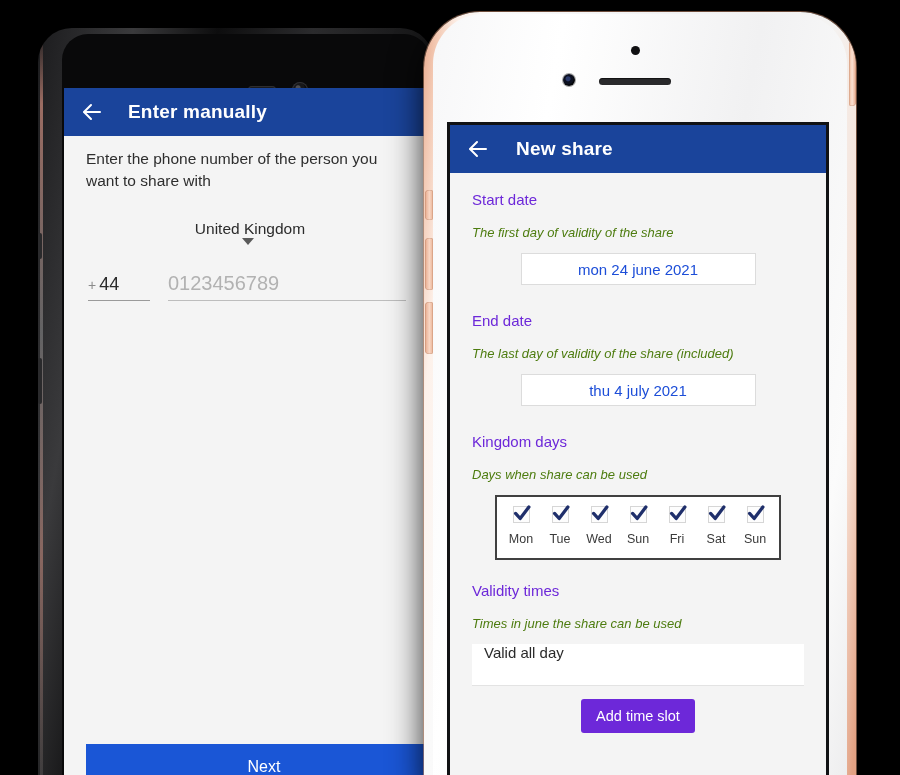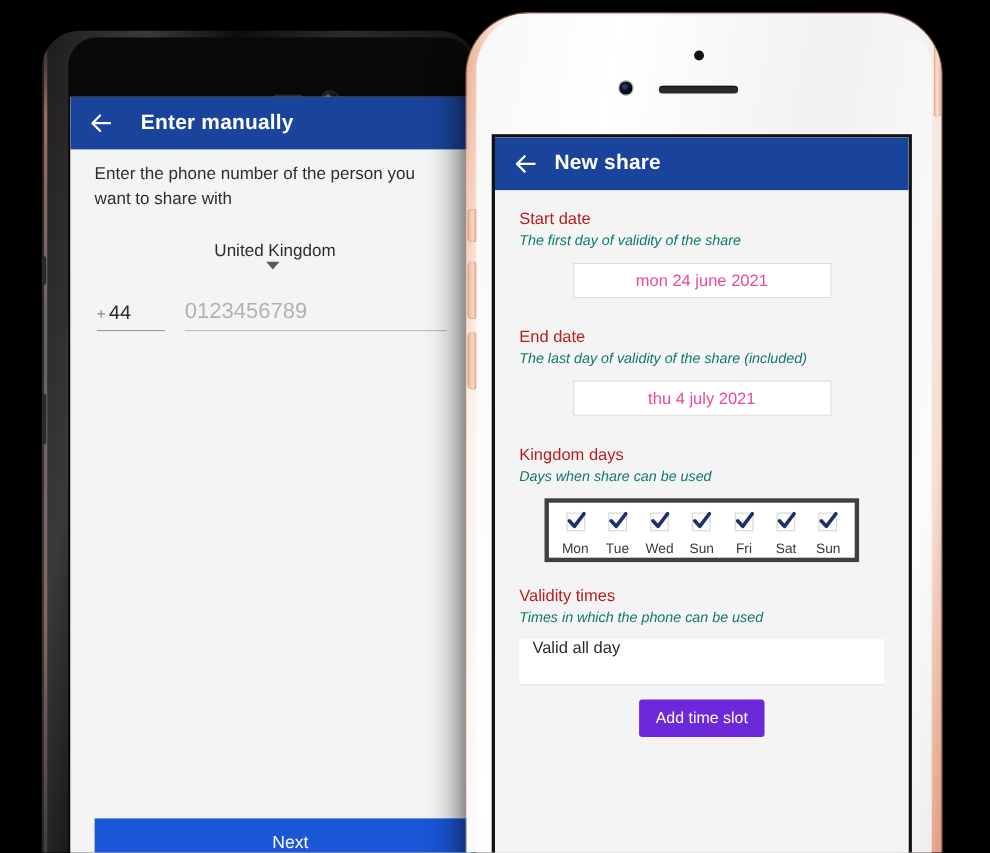--- a/index.html
+++ b/index.html
@@ -182,21 +182,21 @@
   }
   .app-title {
     color: #ffffff;
     font-size: 19px;
     font-weight: bold;
     margin-left: 24px;
     letter-spacing: .2px;
     white-space: nowrap;
     text-align: right;
   }
-  .app-header.right .app-title { margin-left: 14px; }
+  .app-header.right .app-title { margin-left: 26px; }
 
   
   .left-body {
     position: relative;
     height: calc(100% - 48px);
     background: #f4f4f4;
     padding: 0 22px;
     box-sizing: border-box;
   }
   .left-instruction {
@@ -270,53 +270,53 @@
   
   .right-body {
     height: calc(100% - 48px);
     background: #f4f4f4;
     padding: 16px 22px 0 22px;
     box-sizing: border-box;
     overflow: hidden;
   }
   .field-label {
     font-size: 15px;
-    color: #b91c1c;
+    color: #6d28d9;
     margin-top: 2px;
   }
   .field-hint {
     font-size: 13px;
     font-style: italic;
-    color: #0f766e;
-    margin-top: 3px;
+    color: #4d7c0f;
+    margin-top: 17px;
   }
   .date-pill {
     margin: 13px auto 0 auto;
     width: 235px;
     height: 32px;
     background: #ffffff;
     border: 1px solid #dcdcdc;
-    color: #ec4899;
+    color: #1d4ed8;
     font-size: 15px;
     display: flex;
     align-items: center;
     justify-content: center;
     box-sizing: border-box;
     font-family: inherit;
   }
   .sec-gap { height: 25px; }
   .sec-gap-sm { height: 20px; }
 
   .days-card {
     margin: 13px auto 0 auto;
     width: 286px;
     background: #ffffff;
-    border: 4px solid #404040;
-    box-sizing: border-box;
-    padding: 9px 6px 1px 6px;
+    border: 2px solid #404040;
+    box-sizing: border-box;
+    padding: 9px 6px 12px 6px;
     display: flex;
     justify-content: space-between;
   }
   .day-col {
     width: 36px;
     display: flex;
     flex-direction: column;
     align-items: center;
   }
   .day-check {
@@ -510,21 +510,21 @@
                   <polyline points="5,12.5 10,18 19.5,5.5"></polyline>
                 </svg>
               </div>
               <div class="day-name">Sun</div>
             </div>
           </div>
 
         <div class="sec-gap-sm"></div>
 
         <div class="field-label">Validity times</div>
-        <div class="field-hint">Times in which the phone can be used</div>
+        <div class="field-hint">Times in june the share can be used</div>
         <div class="times-box">
           <span>Valid all day</span>
         </div>
         <div class="add-slot-wrap">
           <button class="add-slot-button">Add time slot</button>
         </div>
 
       </div>
     </div>
   </div>

